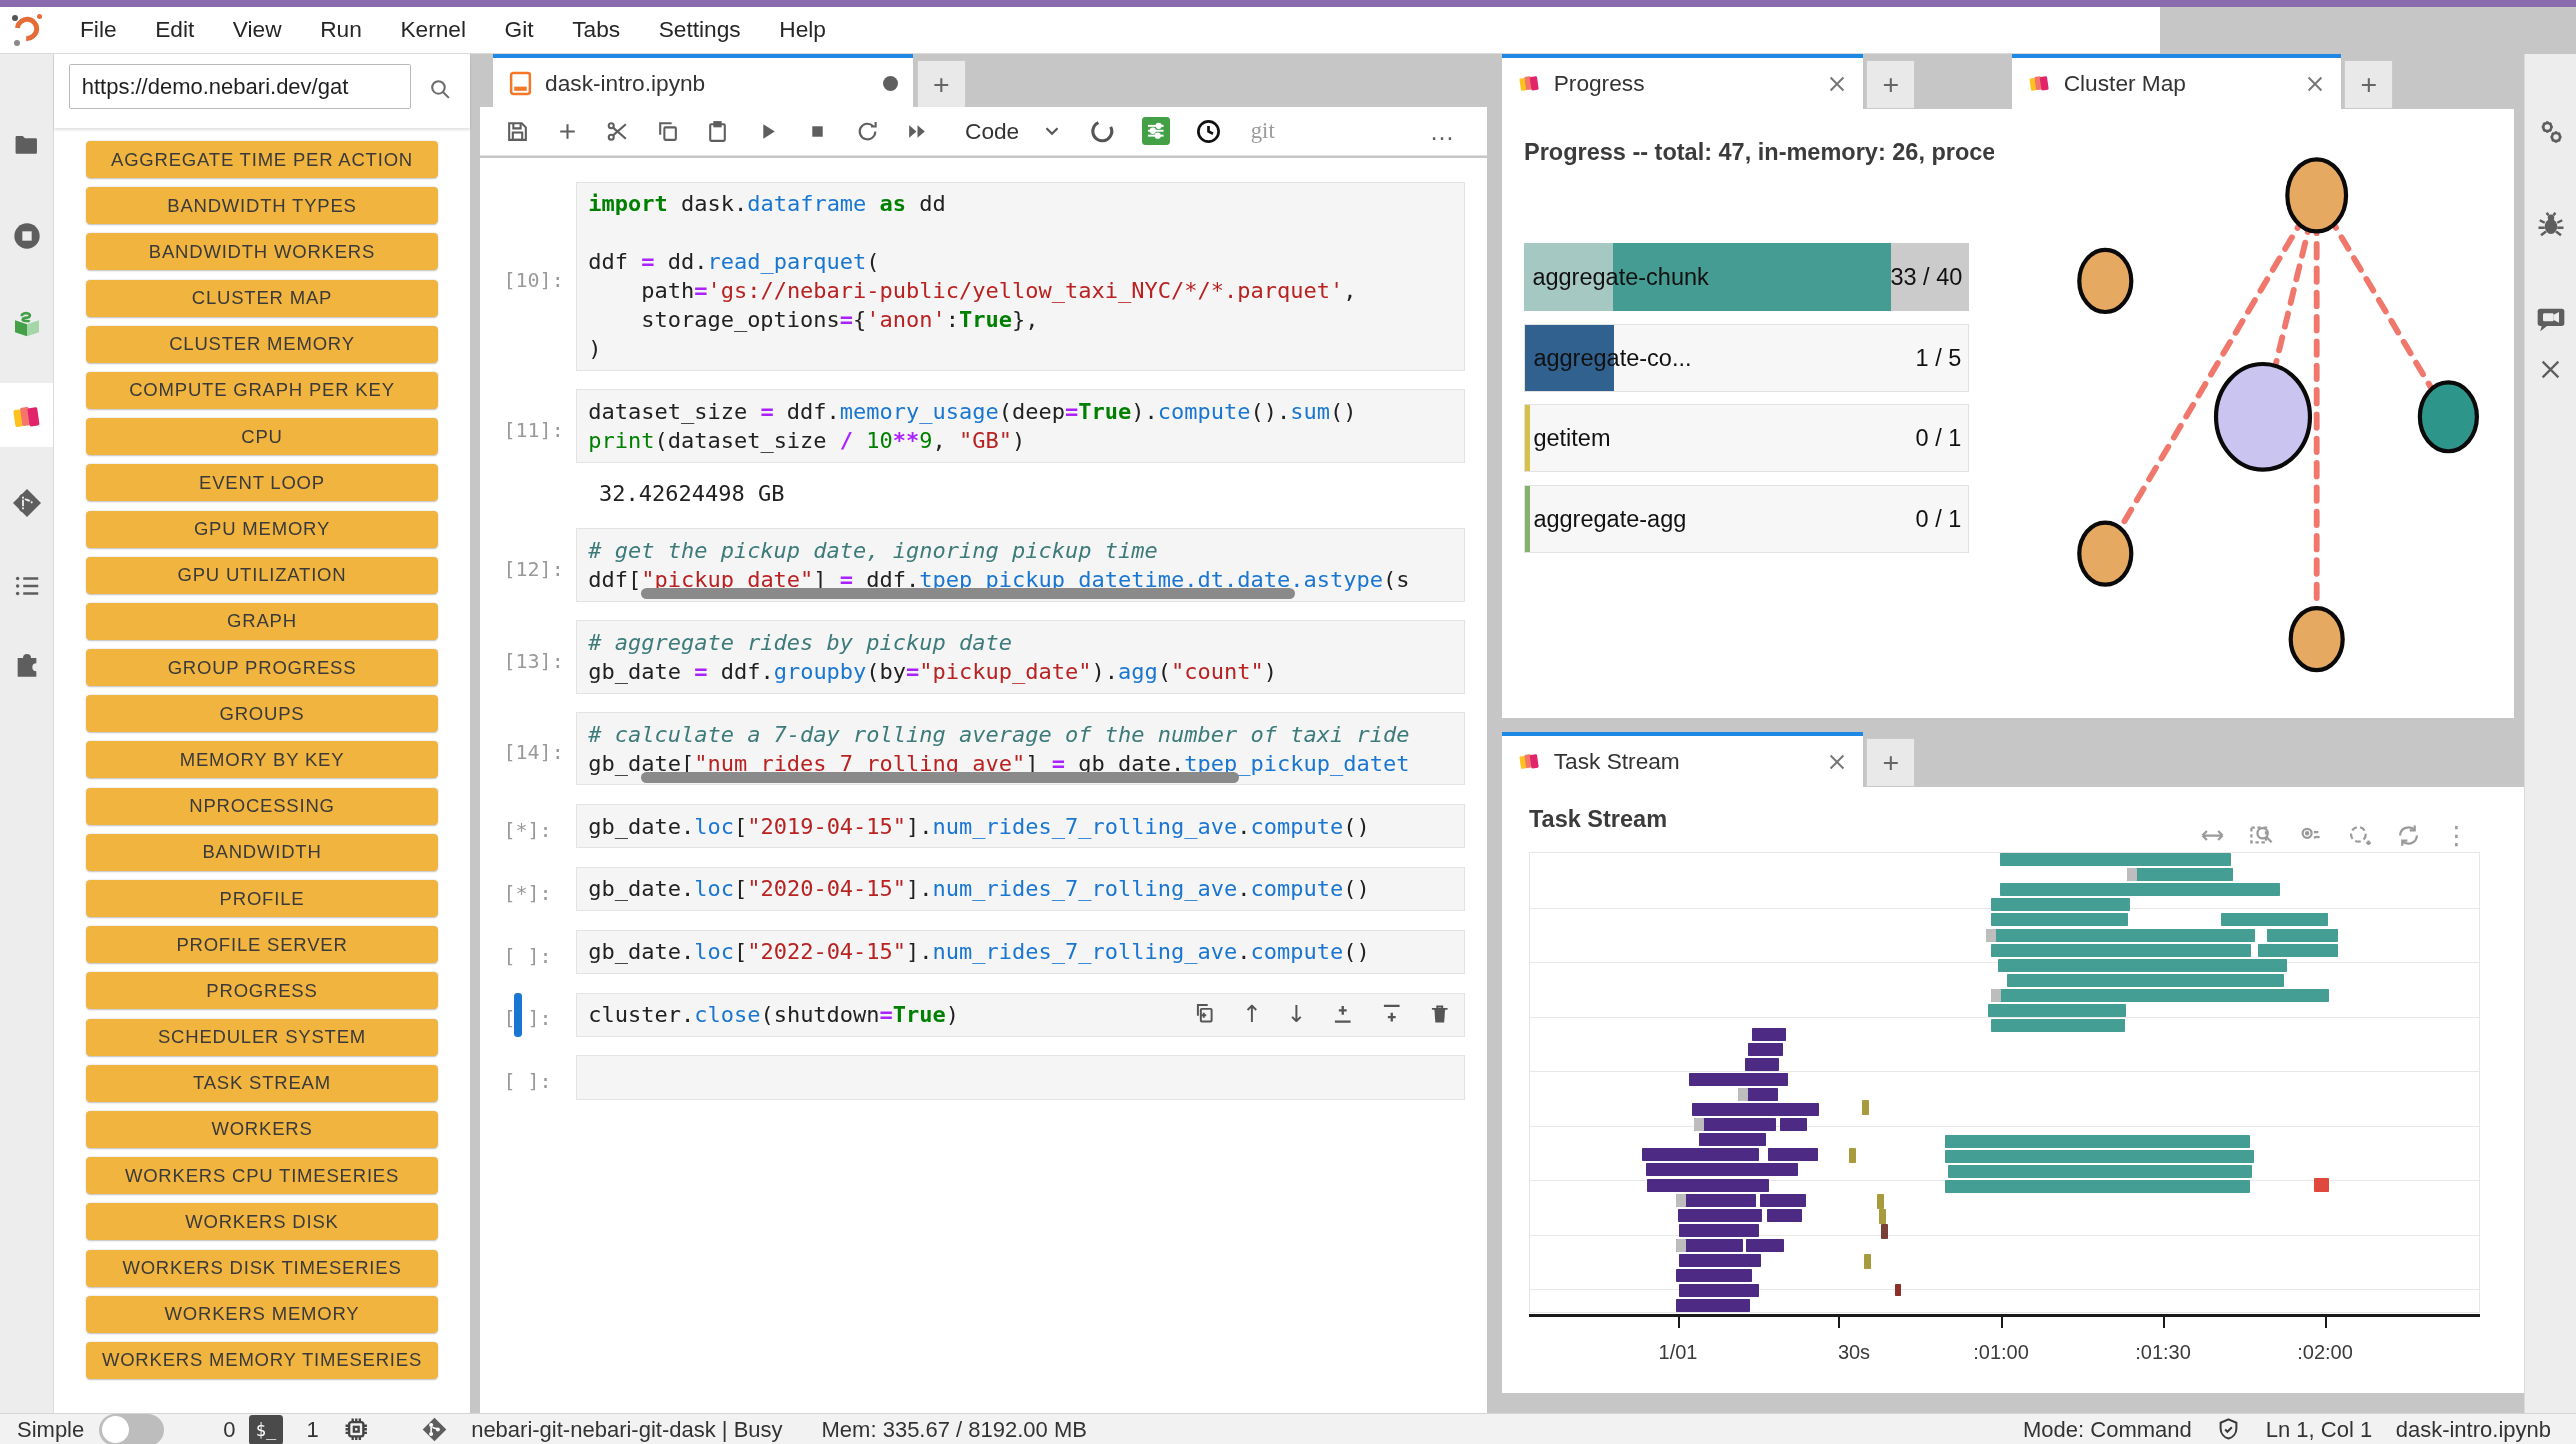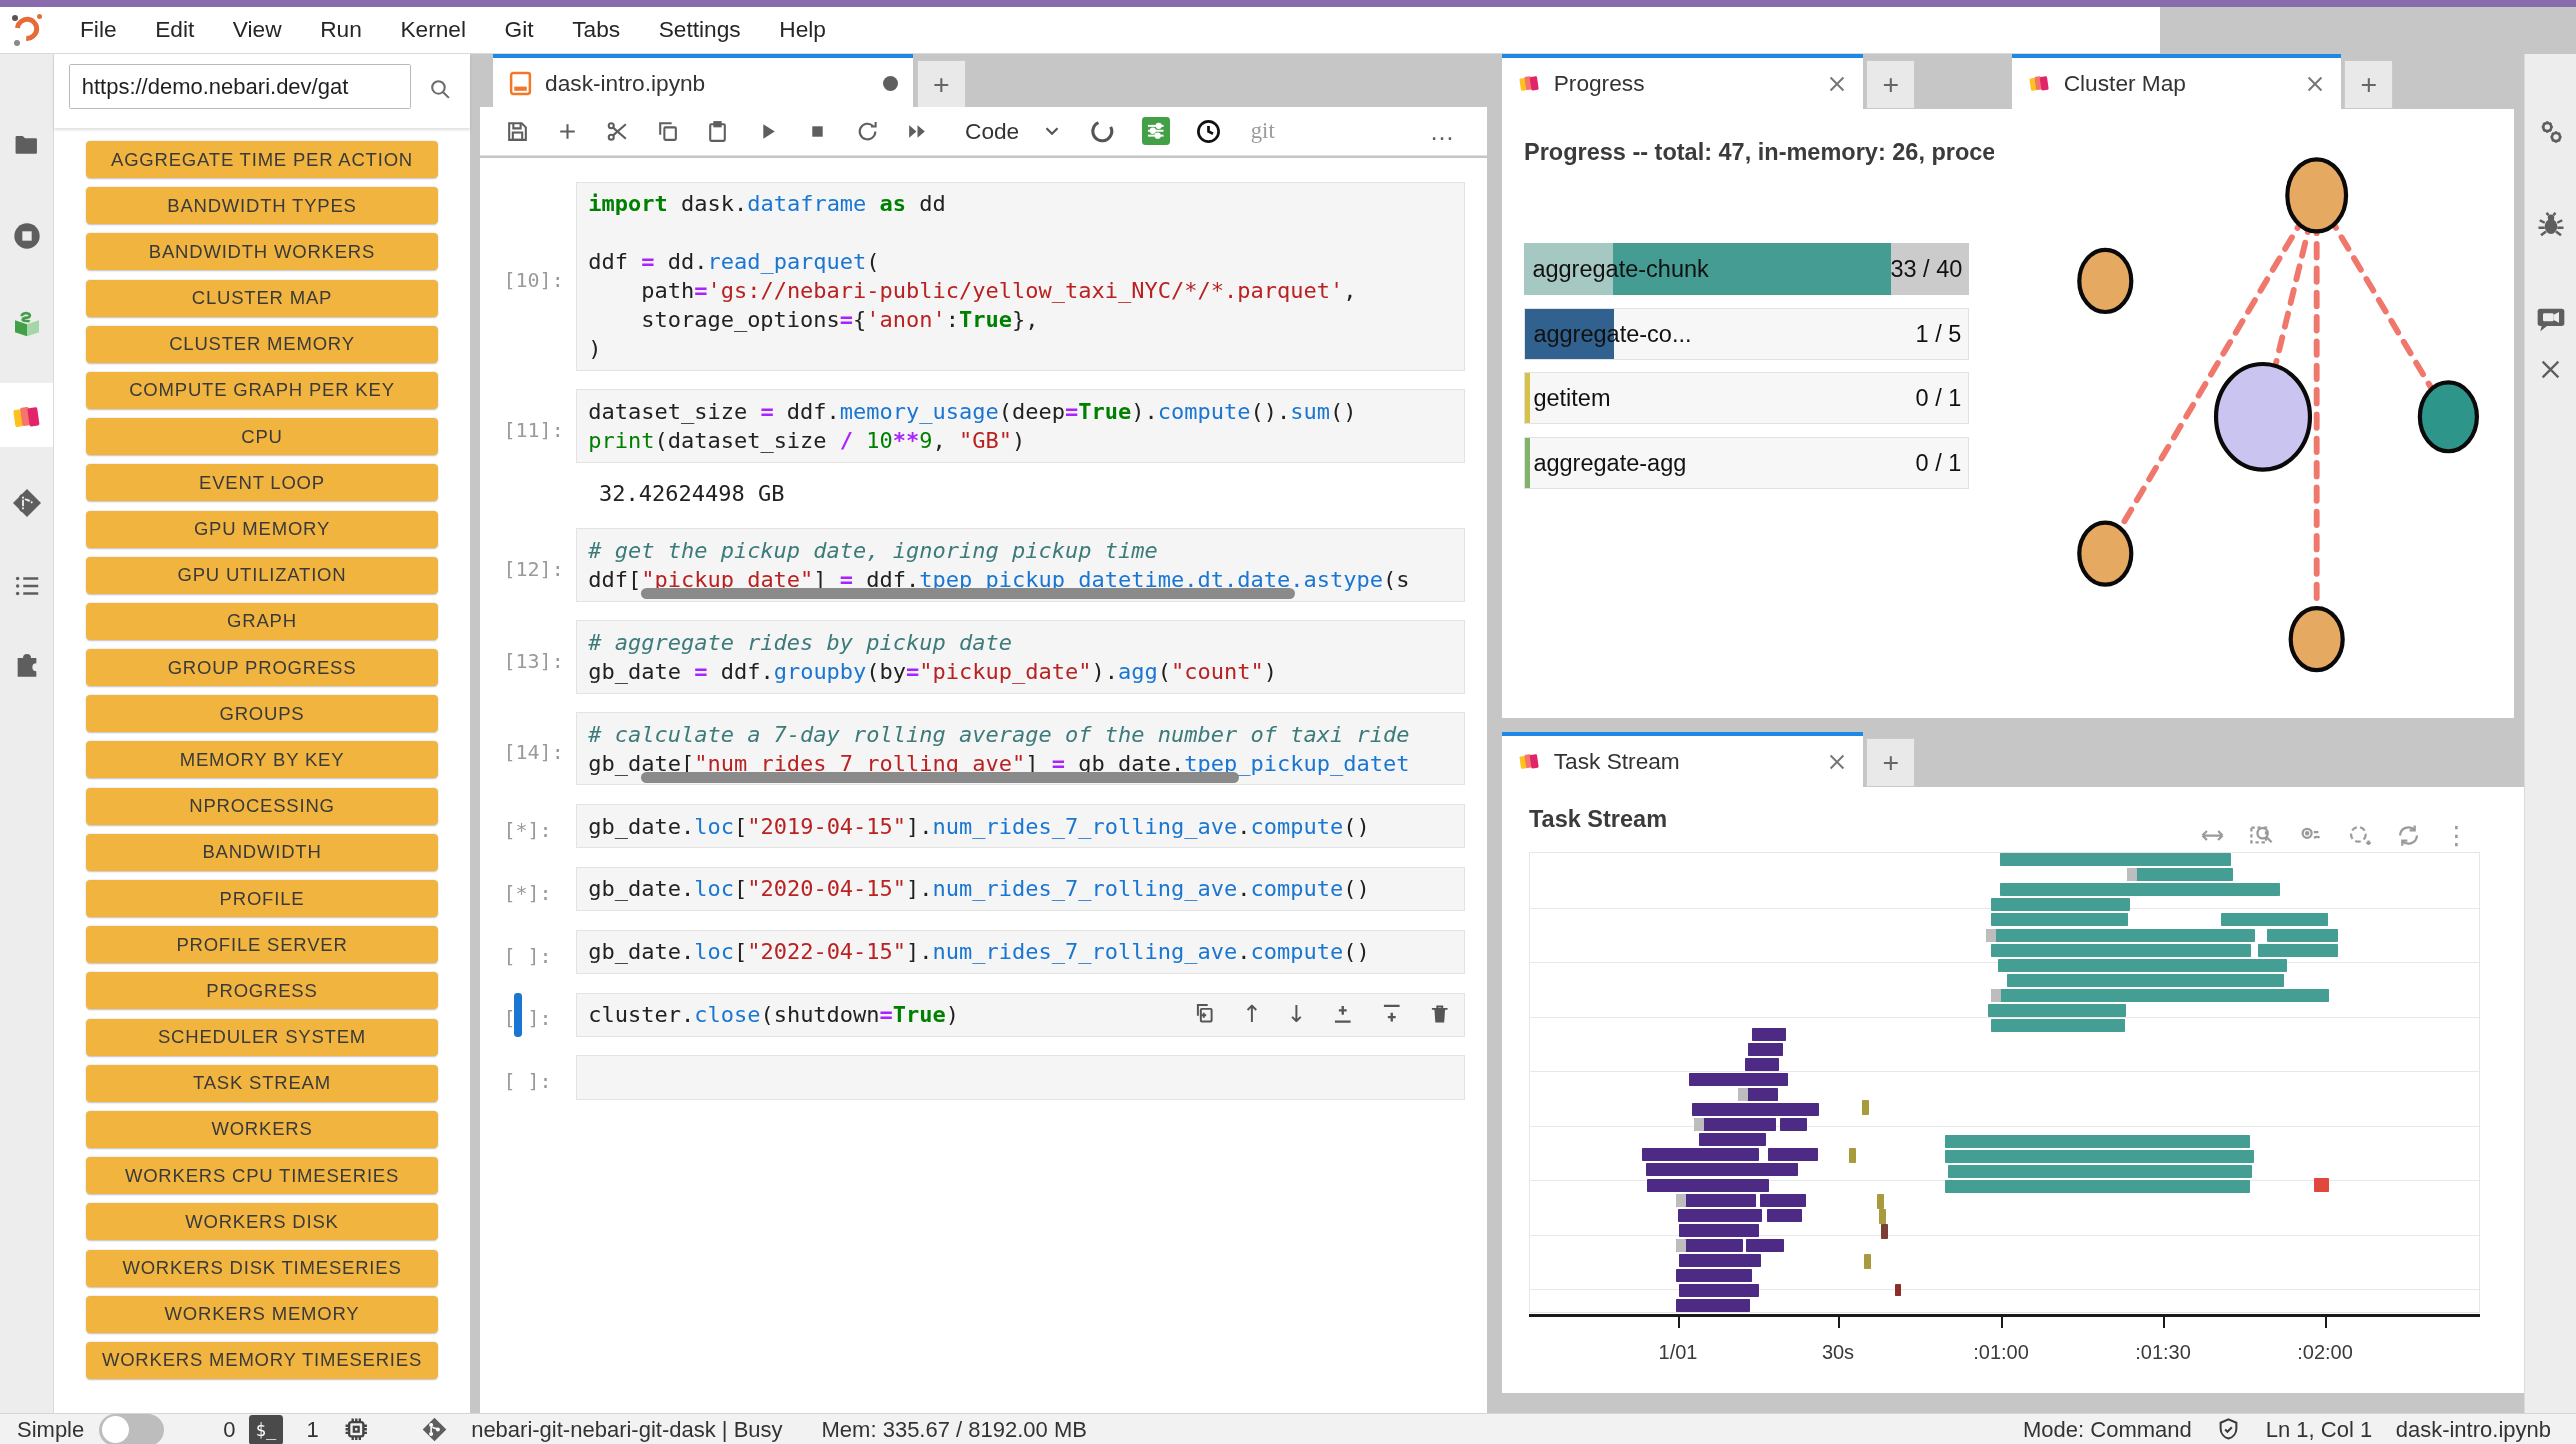--- a/index.html
+++ b/index.html
@@ -63,21 +63,21 @@
   .tk-s{color:#BA2121} .tk-c{color:#3D7B7B;font-style:italic}
   .tk-o{color:#AA22FF;font-weight:bold} .tk-p{color:#1976D2} .tk-t{color:#212121}
   .hscroll { position:absolute; left:64px; bottom:1.7px; height:11px; background:#8A8A8A; border-radius:5.9px; }
   .cell-output { margin:11.7px 0 22px 119px; font-family:"DejaVu Sans Mono",monospace; font-size:22px; color:#212121; }
   .cell-actions { position:absolute; right:11.7px; top:6.7px; display:flex; gap:25px; color:#555; }
   .cell-actions span { cursor:pointer; display:flex; align-items:center; font-size:23.5px; }
   
   .prog-title { position:absolute; left:22px; top:30px; font-size:23.5px; font-weight:bold; color:#3B3B3B;
     white-space:nowrap; width:470px; overflow:hidden; }
   .prog-bars { position:absolute; left:22px; top:134px; width:445px; display:flex; flex-direction:column; gap:12.6px; }
-  .pbar { position:relative; height:52px; width:100%; overflow:hidden; }
+  .pbar { position:relative; height:68px; width:100%; overflow:hidden; }
   .pbar.bordered { border:0.8px solid #E2E2E2; }
   .pbar .seg { position:absolute; top:0; bottom:0; }
   .pbar .plabel { position:absolute; left:8.4px; top:50%; transform:translateY(-50%); font-size:23.5px; color:#111; }
   .pbar .pvalue { position:absolute; right:6.7px; top:50%; transform:translateY(-50%); font-size:23.5px; color:#111; }
   
   .ts-title { position:absolute; left:27px; top:18.5px; font-size:23.5px; font-weight:bold; color:#3B3B3B; }
   .bokeh-tools { position:absolute; right:55px; top:34px; display:flex; gap:22px; color:#9a9a9a; align-items:center; }
   .bokeh-tools .bt { position:relative; display:flex; align-items:center; cursor:pointer; }
   .bt.active::after { content:""; position:absolute; left:-3.4px; right:-3.4px; bottom:-15px; height:5.9px; background:#3F9FE0; }
   .ts-plot { position:absolute; left:27px; top:65px; width:951px; height:461px; border:0.8px solid #E6E6E6; background:#fff; }
@@ -643,21 +643,21 @@
         <div class="ts-bar" style="left: 334px; top: 401px; width: 6.7px; height: 15px; background: rgb(167, 155, 62);"></div>
         <div class="ts-bar" style="left: 351px; top: 371px; width: 6.7px; height: 15px; background: rgb(122, 64, 56);"></div>
         <div class="ts-bar" style="left: 784px; top: 325px; width: 15px; height: 14.3px; background: rgb(224, 72, 62);"></div>
         <div class="ts-bar" style="left: 365px; top: 431px; width: 5.9px; height: 11.7px; background: rgb(140, 47, 40);"></div>
       </div>
     <div class="ts-axis"></div>
     <div id="ts-axis-labels">
         <div class="ts-tick" style="left: 176px;"></div>
         <div class="ts-ticklabel" style="left: 176px;">1/01</div>
         <div class="ts-tick" style="left: 336px;"></div>
-        <div class="ts-ticklabel" style="left: 336px;">30s</div>
+        <div class="ts-ticklabel" style="left: 352px;">30s</div>
         <div class="ts-tick" style="left: 499px;"></div>
         <div class="ts-ticklabel" style="left: 499px;">:01:00</div>
         <div class="ts-tick" style="left: 661px;"></div>
         <div class="ts-ticklabel" style="left: 661px;">:01:30</div>
         <div class="ts-tick" style="left: 823px;"></div>
         <div class="ts-ticklabel" style="left: 823px;">:02:00</div>
       </div>
   </div>
 </div>
 

